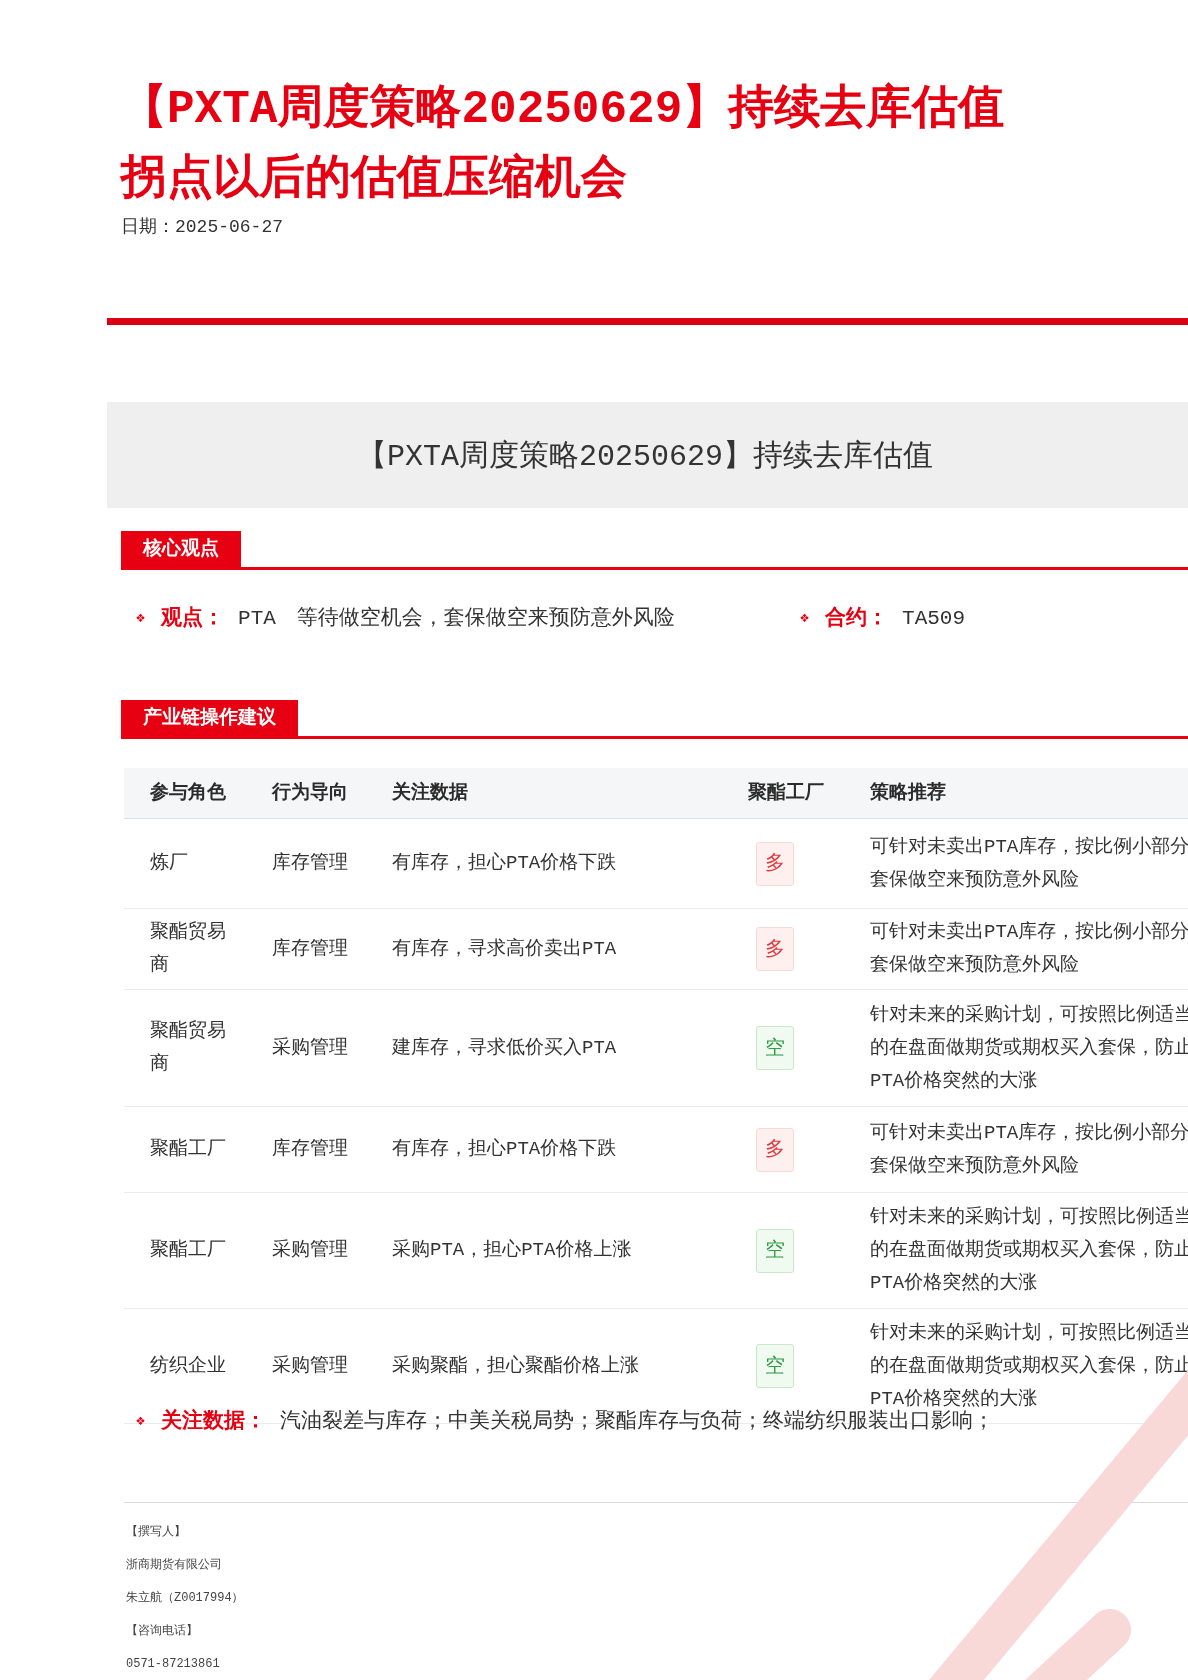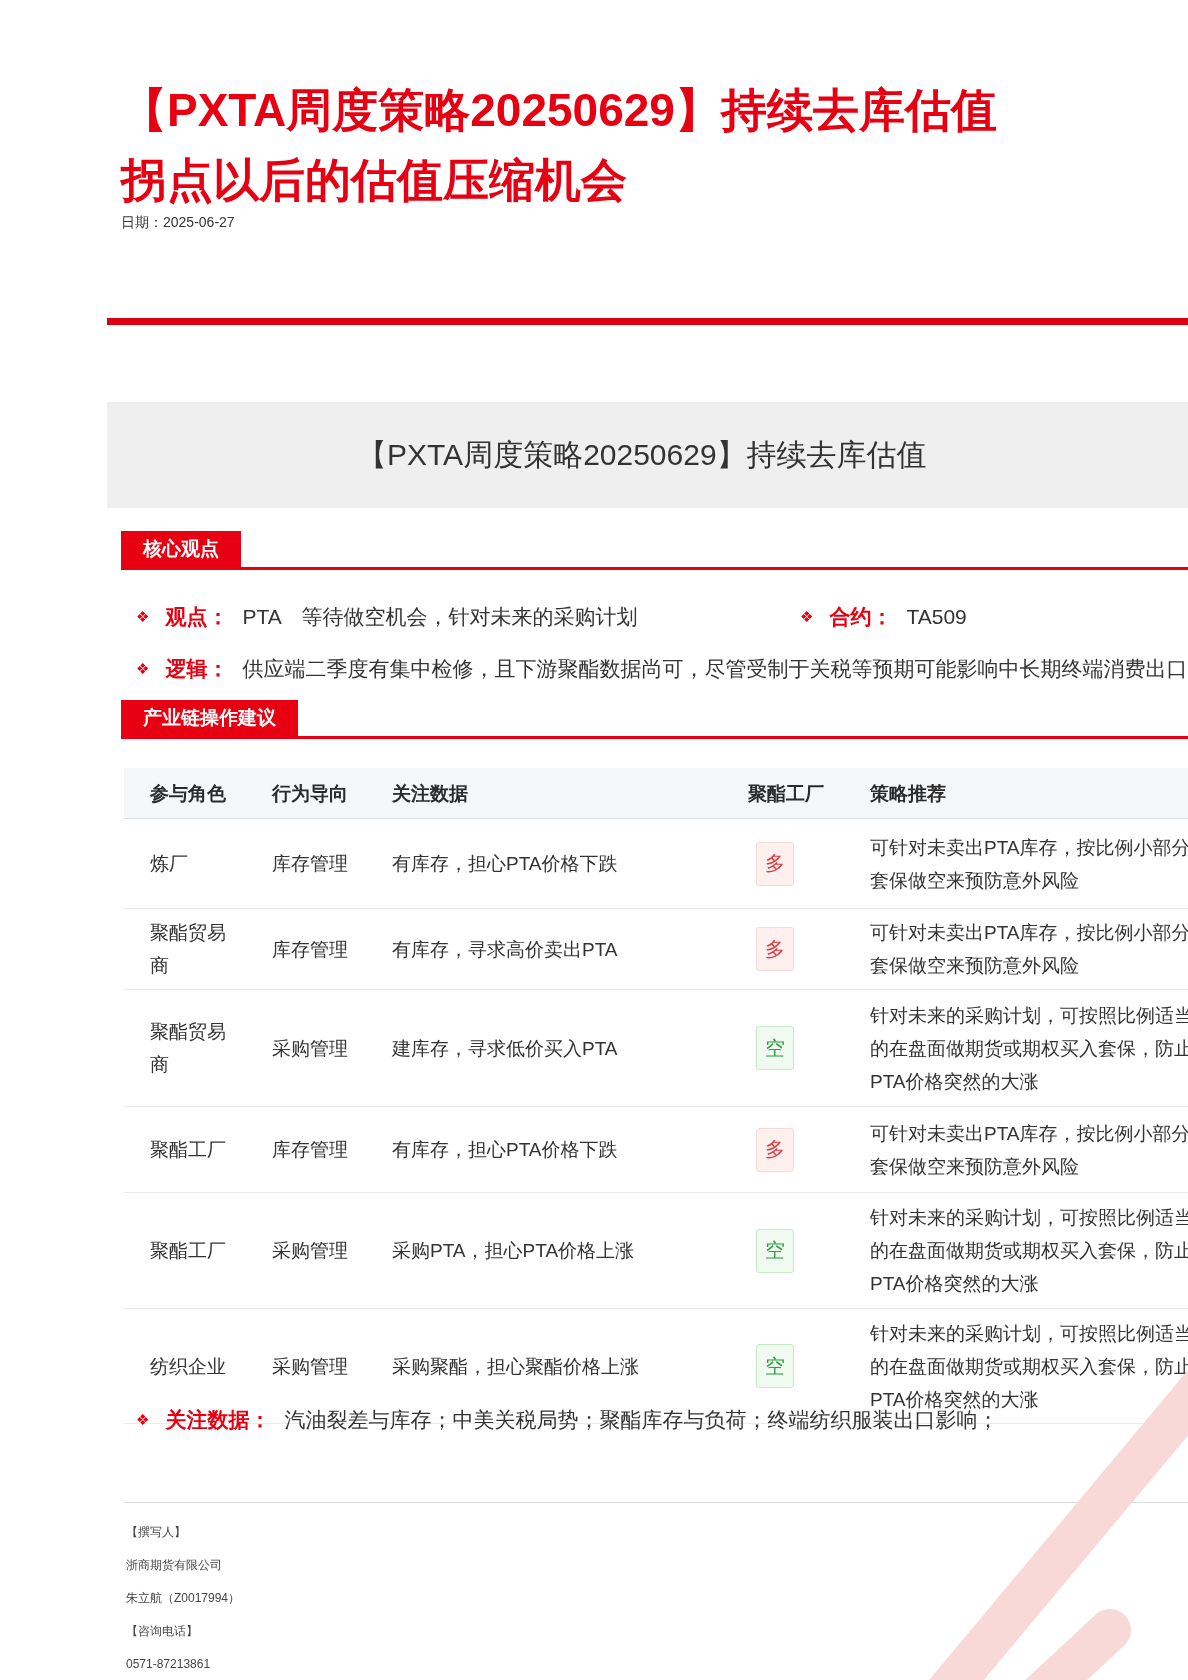--- a/index.html
+++ b/index.html
@@ -1,27 +1,27 @@
 <!DOCTYPE html>
 <html><head>
 <meta charset="utf-8">
 <style>
   html,body{margin:0;padding:0;background:#fff;}
   #page{
     position:relative;width:1188px;height:1680px;background:#fff;overflow:hidden;
-    font-family:Liberation Sans, sans-serif;color:#333;
+    font-family:Liberation Mono, monospace;color:#333;
   }
   
   .article-title{
     position:absolute;left:121px;top:44px;width:1200px;
     font-size:46px;line-height:70px;font-weight:700;color:#e60012;
     white-space:nowrap;
   }
   .article-title .tline{display:block;white-space:nowrap;}
-  .article-date{position:absolute;left:121px;top:214px;font-size:14px;color:#333;}
+  .article-date{position:absolute;left:121px;top:214px;font-size:18px;color:#333;}
   .top-rule{position:absolute;left:107px;top:318px;width:1081px;height:7px;background:#d90013;}
   
   .banner{
     position:absolute;left:107px;top:402px;width:1081px;height:106px;background:#efefef;
     display:flex;align-items:center;
   }
   .banner .btext{margin-left:250px;font-size:30px;color:#333;white-space:nowrap;}
   
   .section-bar{position:absolute;left:121px;width:1118px;border-bottom:3px solid #e60012;}
   .section-bar .tab{
@@ -79,27 +79,24 @@
 
   <div class="banner">
     <div class="btext">【PXTA周度策略20250629】持续去库估值</div>
   </div>
 
   <div class="section-bar" id="bar-core">
     <span class="tab">核心观点</span>
   </div>
 
   <div class="bullet-row" id="row-view">
-    <span class="bullet-ico">❖</span><span class="blabel">观点：</span><span class="bvalue">PTA　等待做空机会，针对未来的采购计划</span>
+    <span class="bullet-ico">❖</span><span class="blabel">观点：</span><span class="bvalue">PTA　等待做空机会，套保做空来预防意外风险</span>
   </div>
   <div id="row-contract">
     <span class="bullet-ico">❖</span><span class="blabel">合约：</span><span class="bvalue">TA509</span>
-  </div>
-  <div class="bullet-row" id="row-logic">
-    <span class="bullet-ico">❖</span><span class="blabel">逻辑：</span><span class="bvalue">供应端二季度有集中检修，且下游聚酯数据尚可，尽管受制于关税等预期可能影响中长期终端消费出口</span>
   </div>
 
   <div class="section-bar" id="bar-advice">
     <span class="tab">产业链操作建议</span>
   </div>
 
   <div class="tablewrap">
     <div class="trow thead">
       <div class="c role">参与角色</div>
       <div class="c">行为导向</div>

